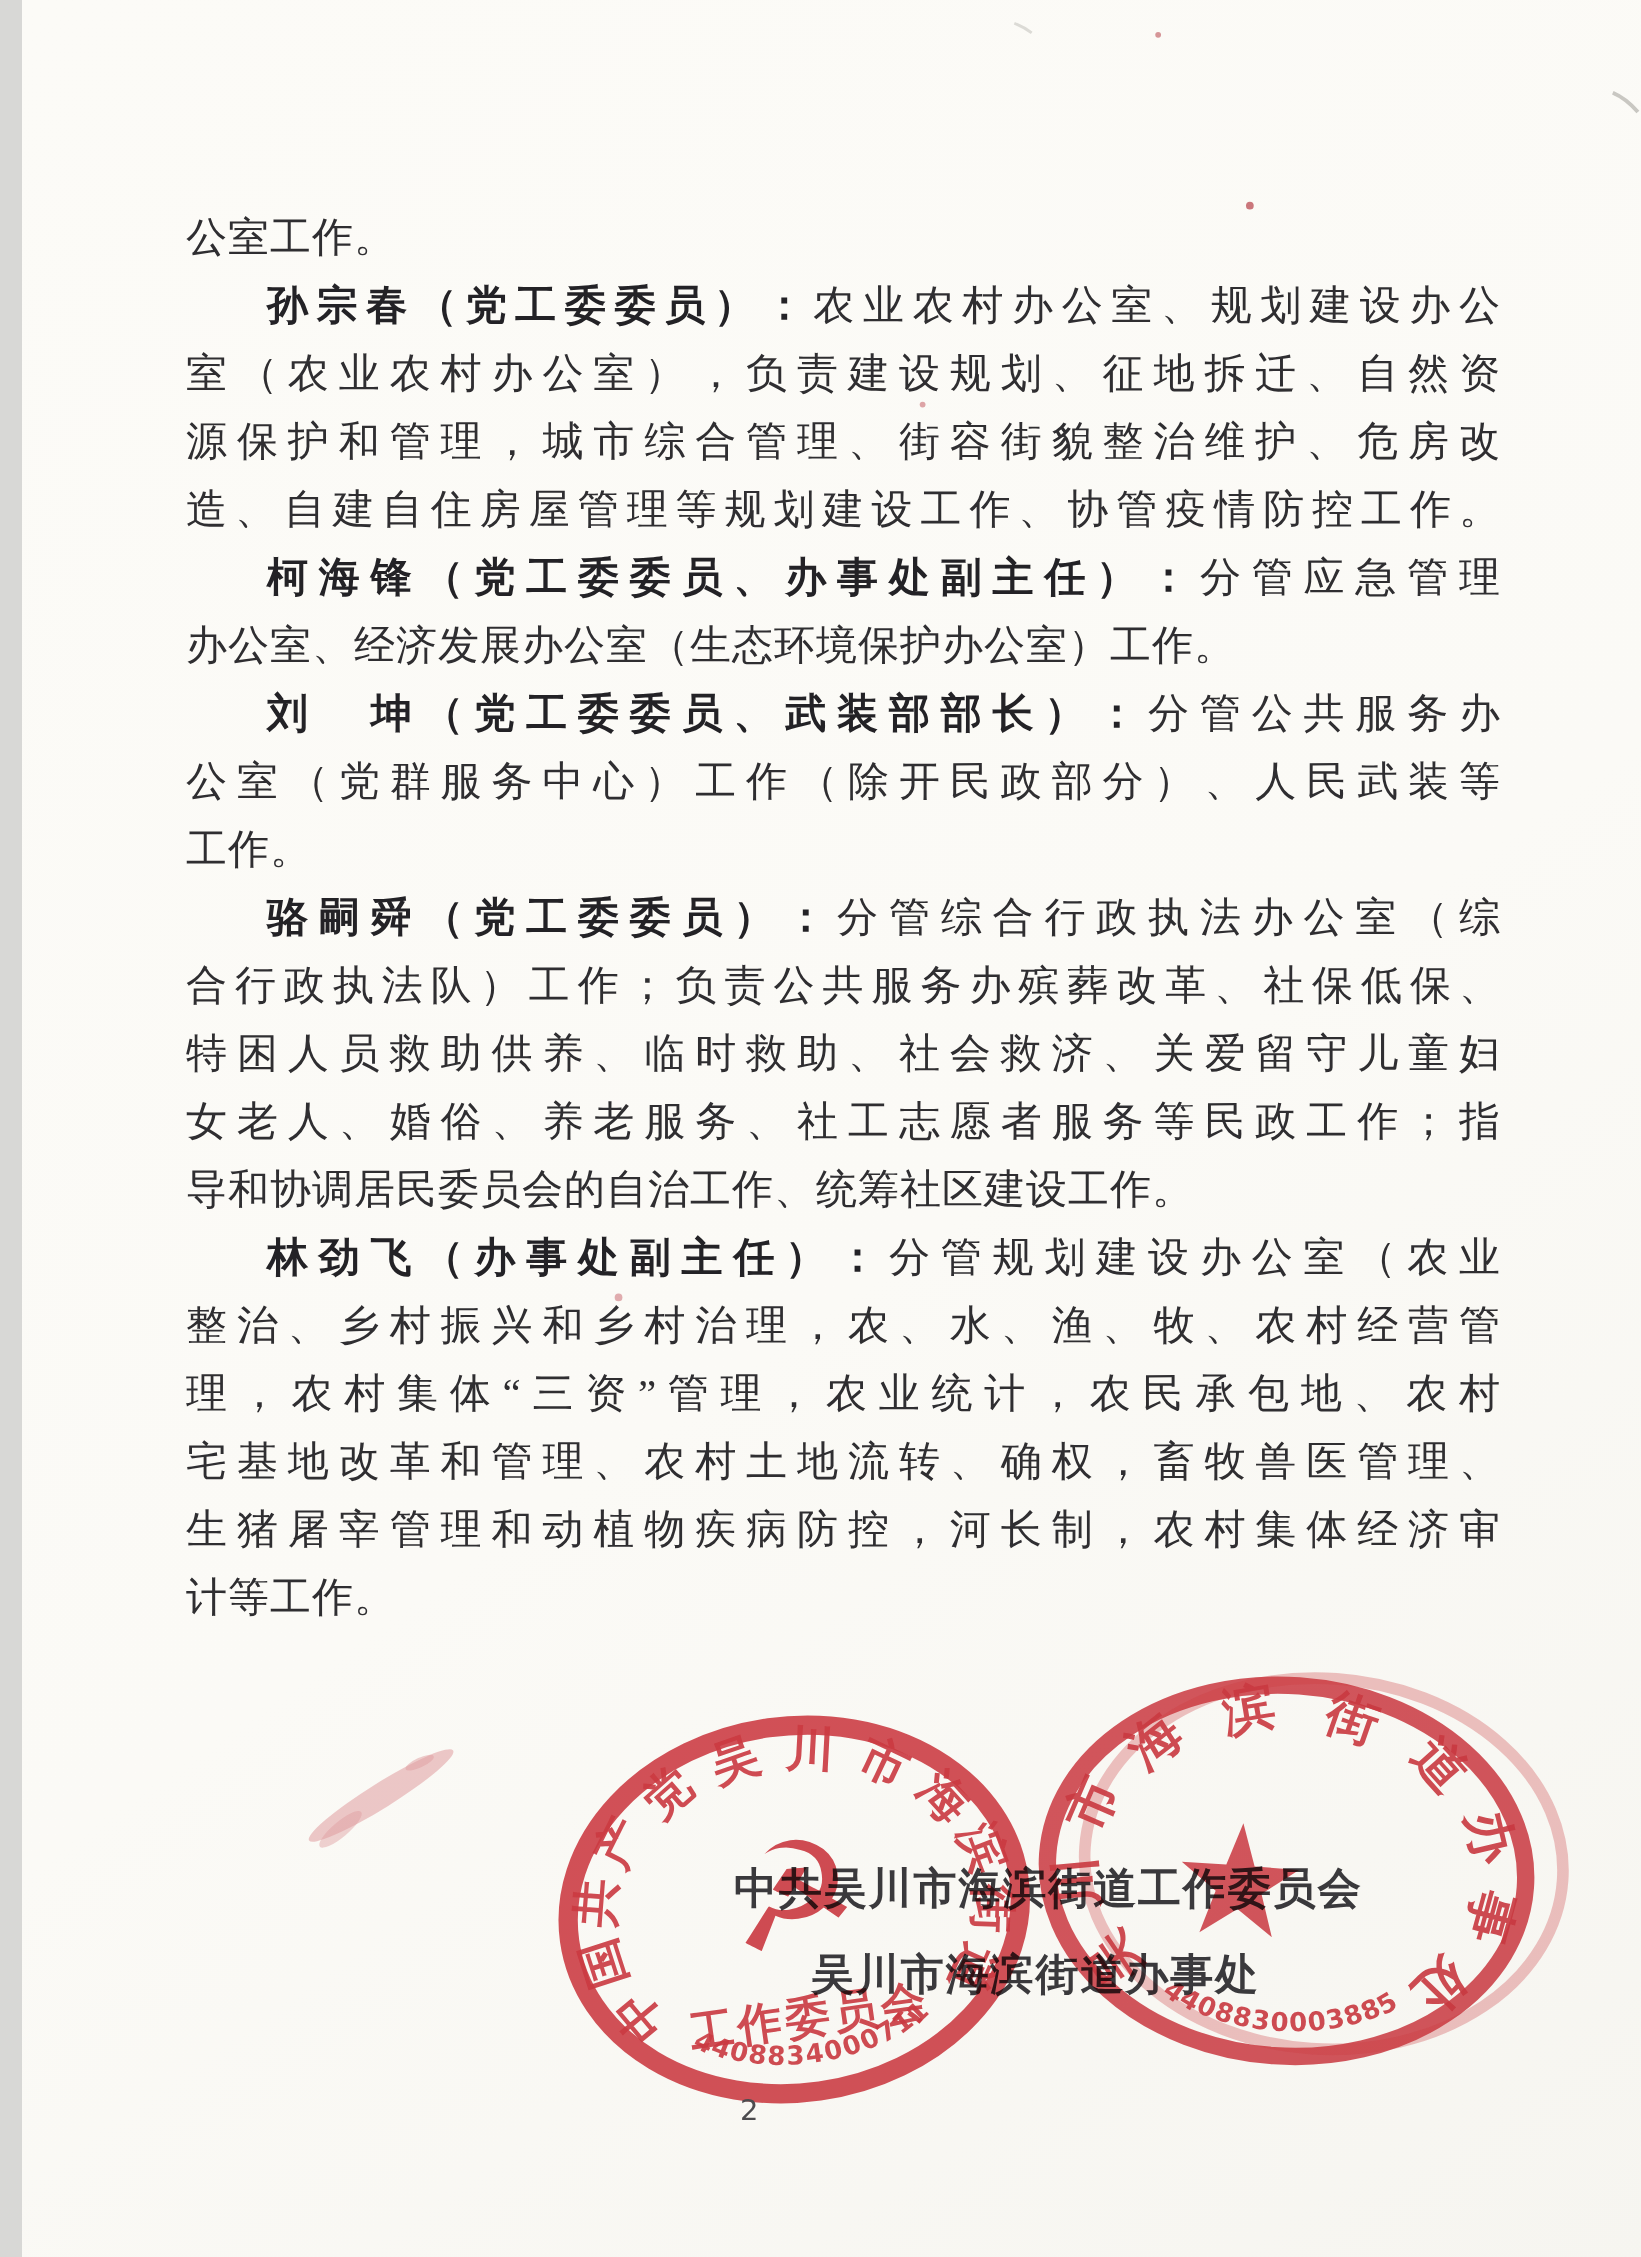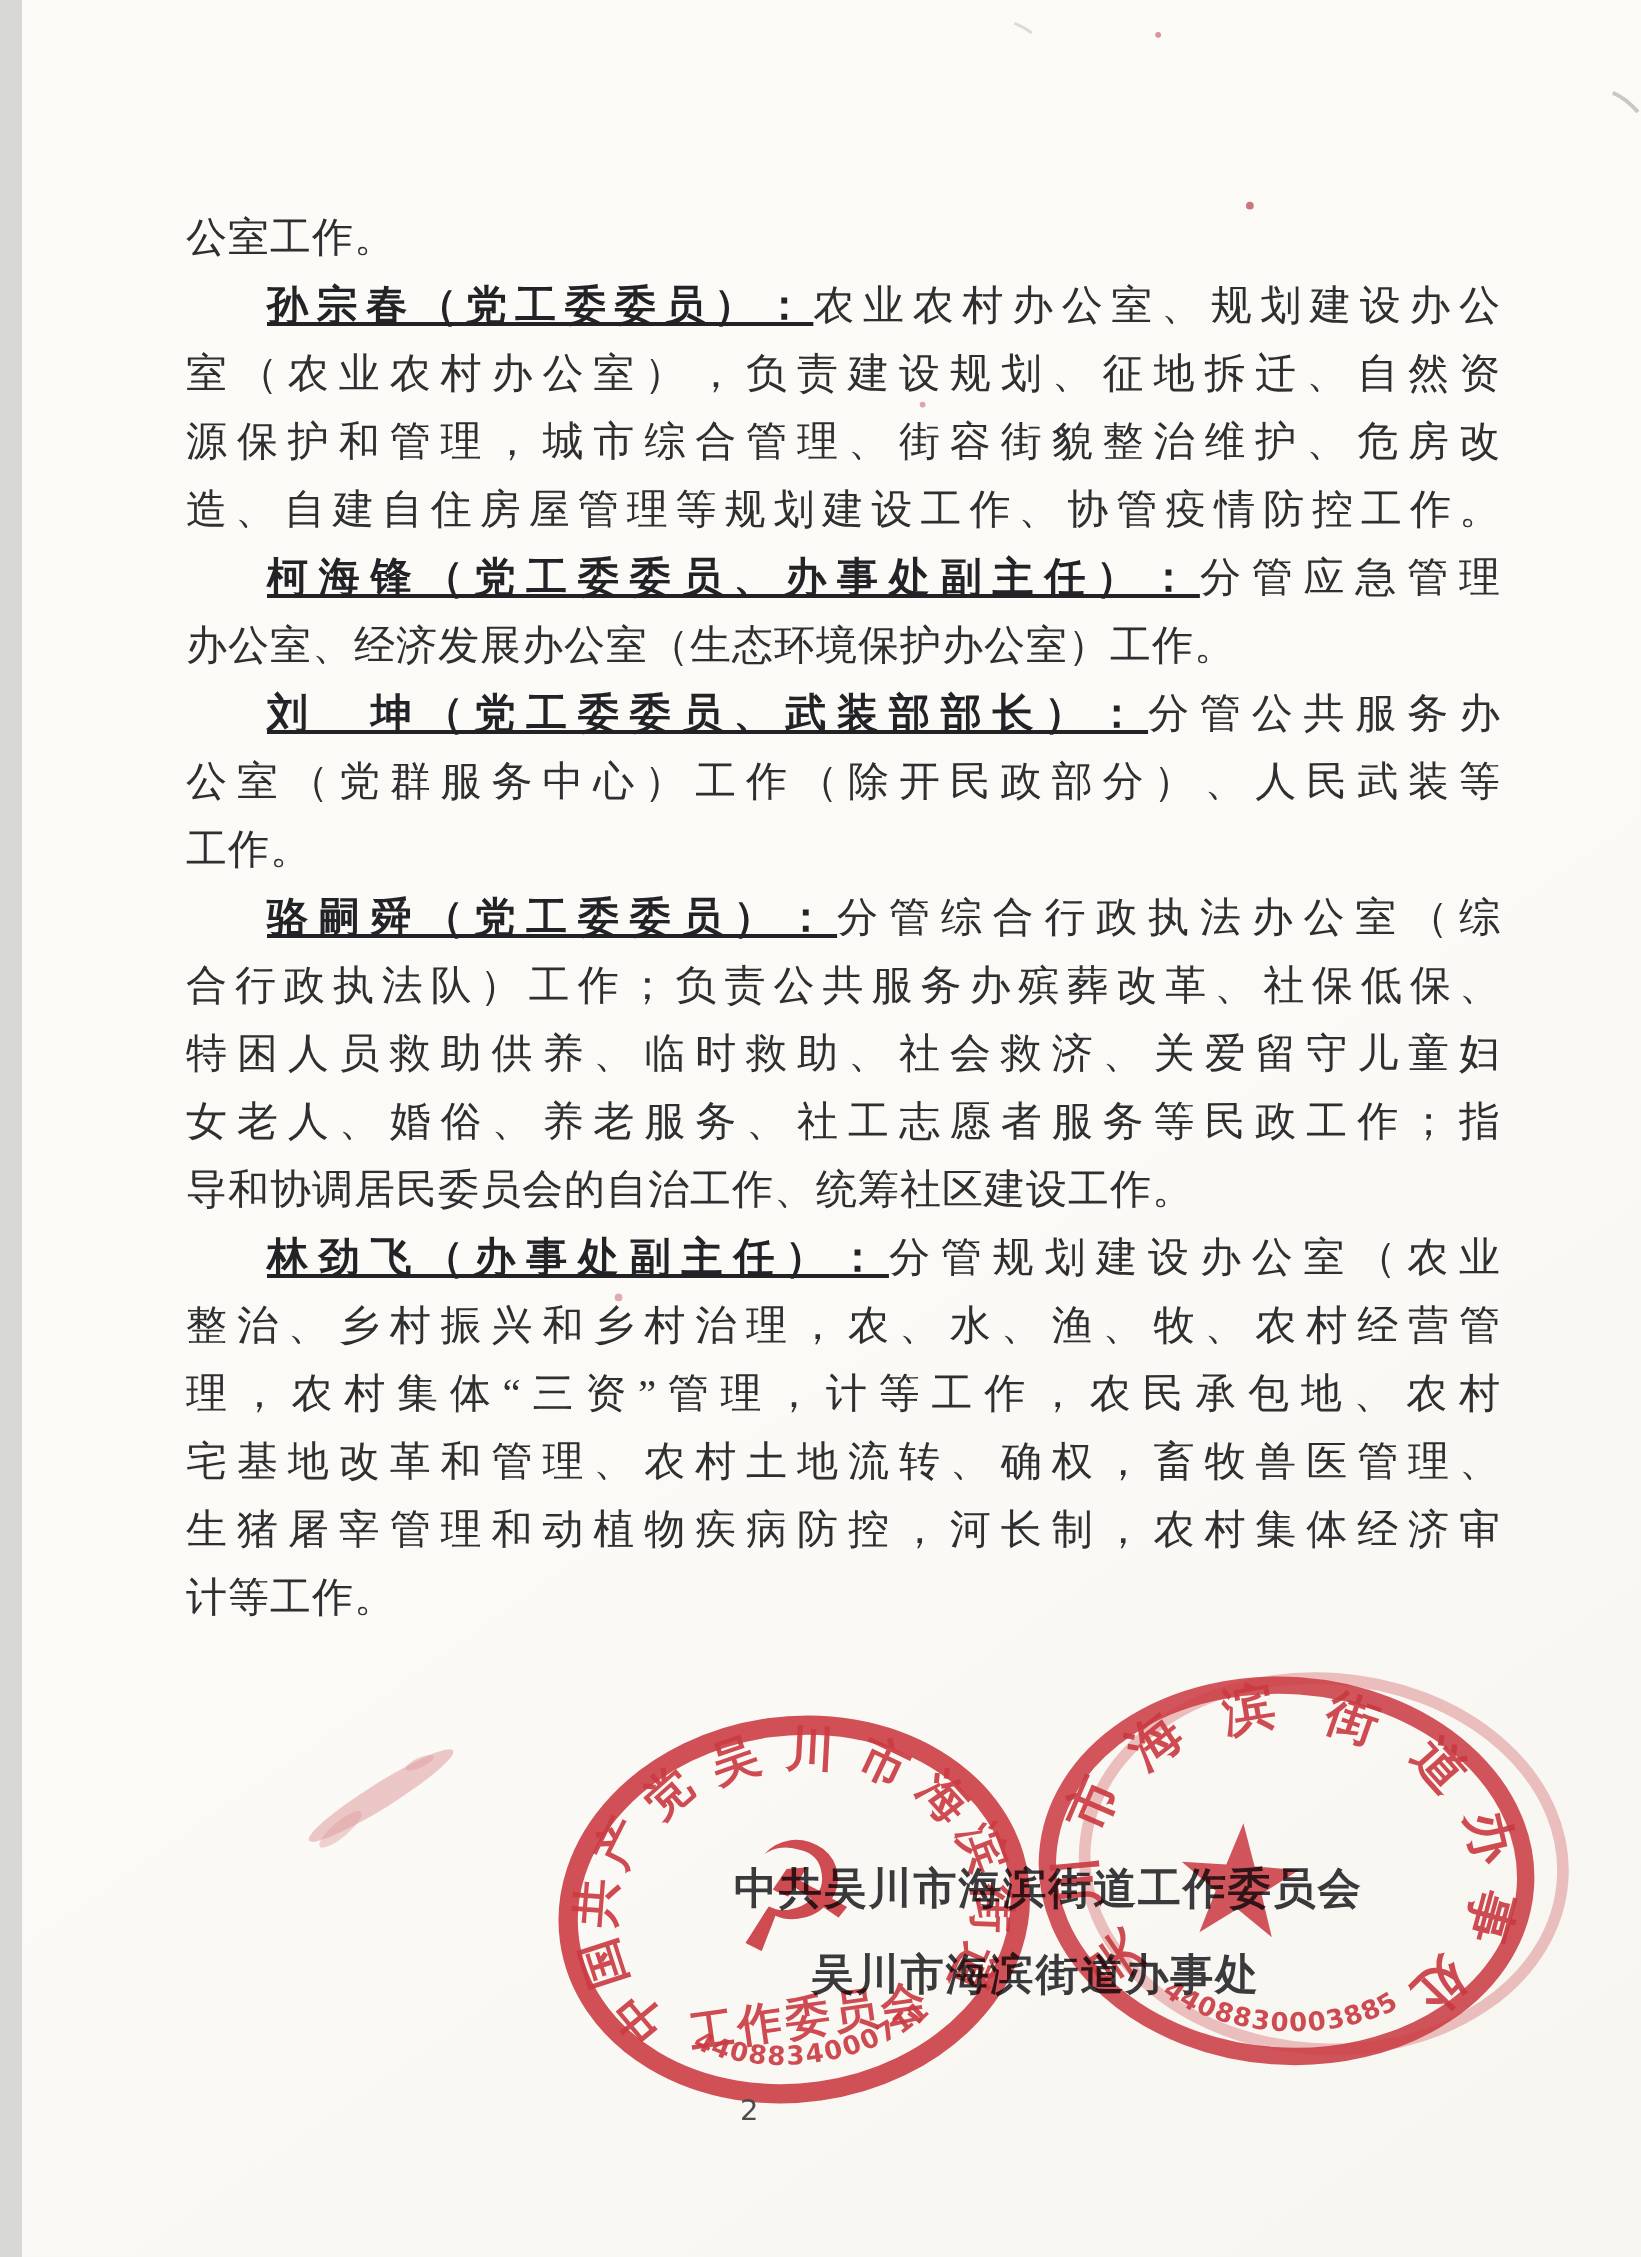--- a/index.html
+++ b/index.html
@@ -11,21 +11,21 @@
     color:#2f2e31;
     margin-left:22px;
   }
   .body-text{position:absolute;left:164px;top:203px;width:1315px;}
   .line{
     font-size:41px;height:68px;line-height:68px;
     letter-spacing:1px;
   }
   .line.j{text-align:justify;text-align-last:justify;}
   .line.i{text-indent:81px;}
-  .line b{font-weight:700;color:#232226;text-decoration:underline;}
+  .line b{font-weight:700;color:#232226;}
   .sig-line{position:absolute;font-size:43px;color:#3a393c;white-space:nowrap;letter-spacing:1.9px;font-weight:bold;}
   #sig1{left:712px;top:1860px;}
   #sig2{left:789px;top:1946px;}
   #sigdate{left:799px;top:2024px;letter-spacing:1px;}
   .page-number{
     position:absolute;left:718px;top:2093px;font-size:29px;color:#4c4b4e;
     font-family:"DejaVu Sans","Liberation Sans",sans-serif;
   }
   #sealLayer{position:absolute;left:0;top:0;mix-blend-mode:multiply;pointer-events:none;}
   .seal-font{font-family:"DejaVu Sans","Liberation Sans",sans-serif;font-weight:700;}
@@ -46,21 +46,21 @@
       <div class="line j i"><b>刘　坤（党工委委员、武装部部长）：</b><span>分管公共服务办</span></div>
       <div class="line j"><span>公室（党群服务中心）工作（除开民政部分）、人民武装等</span></div>
       <div class="line"><span>工作。</span></div>
       <div class="line j i"><b>骆嗣舜（党工委委员）：</b><span>分管综合行政执法办公室（综</span></div>
       <div class="line j"><span>合行政执法队）工作；负责公共服务办殡葬改革、社保低保、</span></div>
       <div class="line j"><span>特困人员救助供养、临时救助、社会救济、关爱留守儿童妇</span></div>
       <div class="line j"><span>女老人、婚俗、养老服务、社工志愿者服务等民政工作；指</span></div>
       <div class="line"><span>导和协调居民委员会的自治工作、统筹社区建设工作。</span></div>
       <div class="line j i"><b>林劲飞（办事处副主任）：</b><span>分管规划建设办公室（农业</span></div>
       <div class="line j"><span>整治、乡村振兴和乡村治理，农、水、渔、牧、农村经营管</span></div>
-      <div class="line j"><span>理，农村集体“三资”管理，计等工作，农民承包地、农村</span></div>
+      <div class="line j"><span>理，农村集体“三资”管理，农业统计，农民承包地、农村</span></div>
       <div class="line j"><span>宅基地改革和管理、农村土地流转、确权，畜牧兽医管理、</span></div>
       <div class="line j"><span>生猪屠宰管理和动植物疾病防控，河长制，农村集体经济审</span></div>
       <div class="line"><span>计等工作。</span></div>
     </div>
 
   <div class="sig-line" id="sig1">中共吴川市海滨街道工作委员会</div>
   <div class="sig-line" id="sig2">吴川市海滨街道办事处</div>
 
   <svg id="sealLayer" width="1641" height="2257" viewBox="0 0 1700 2338">
 

